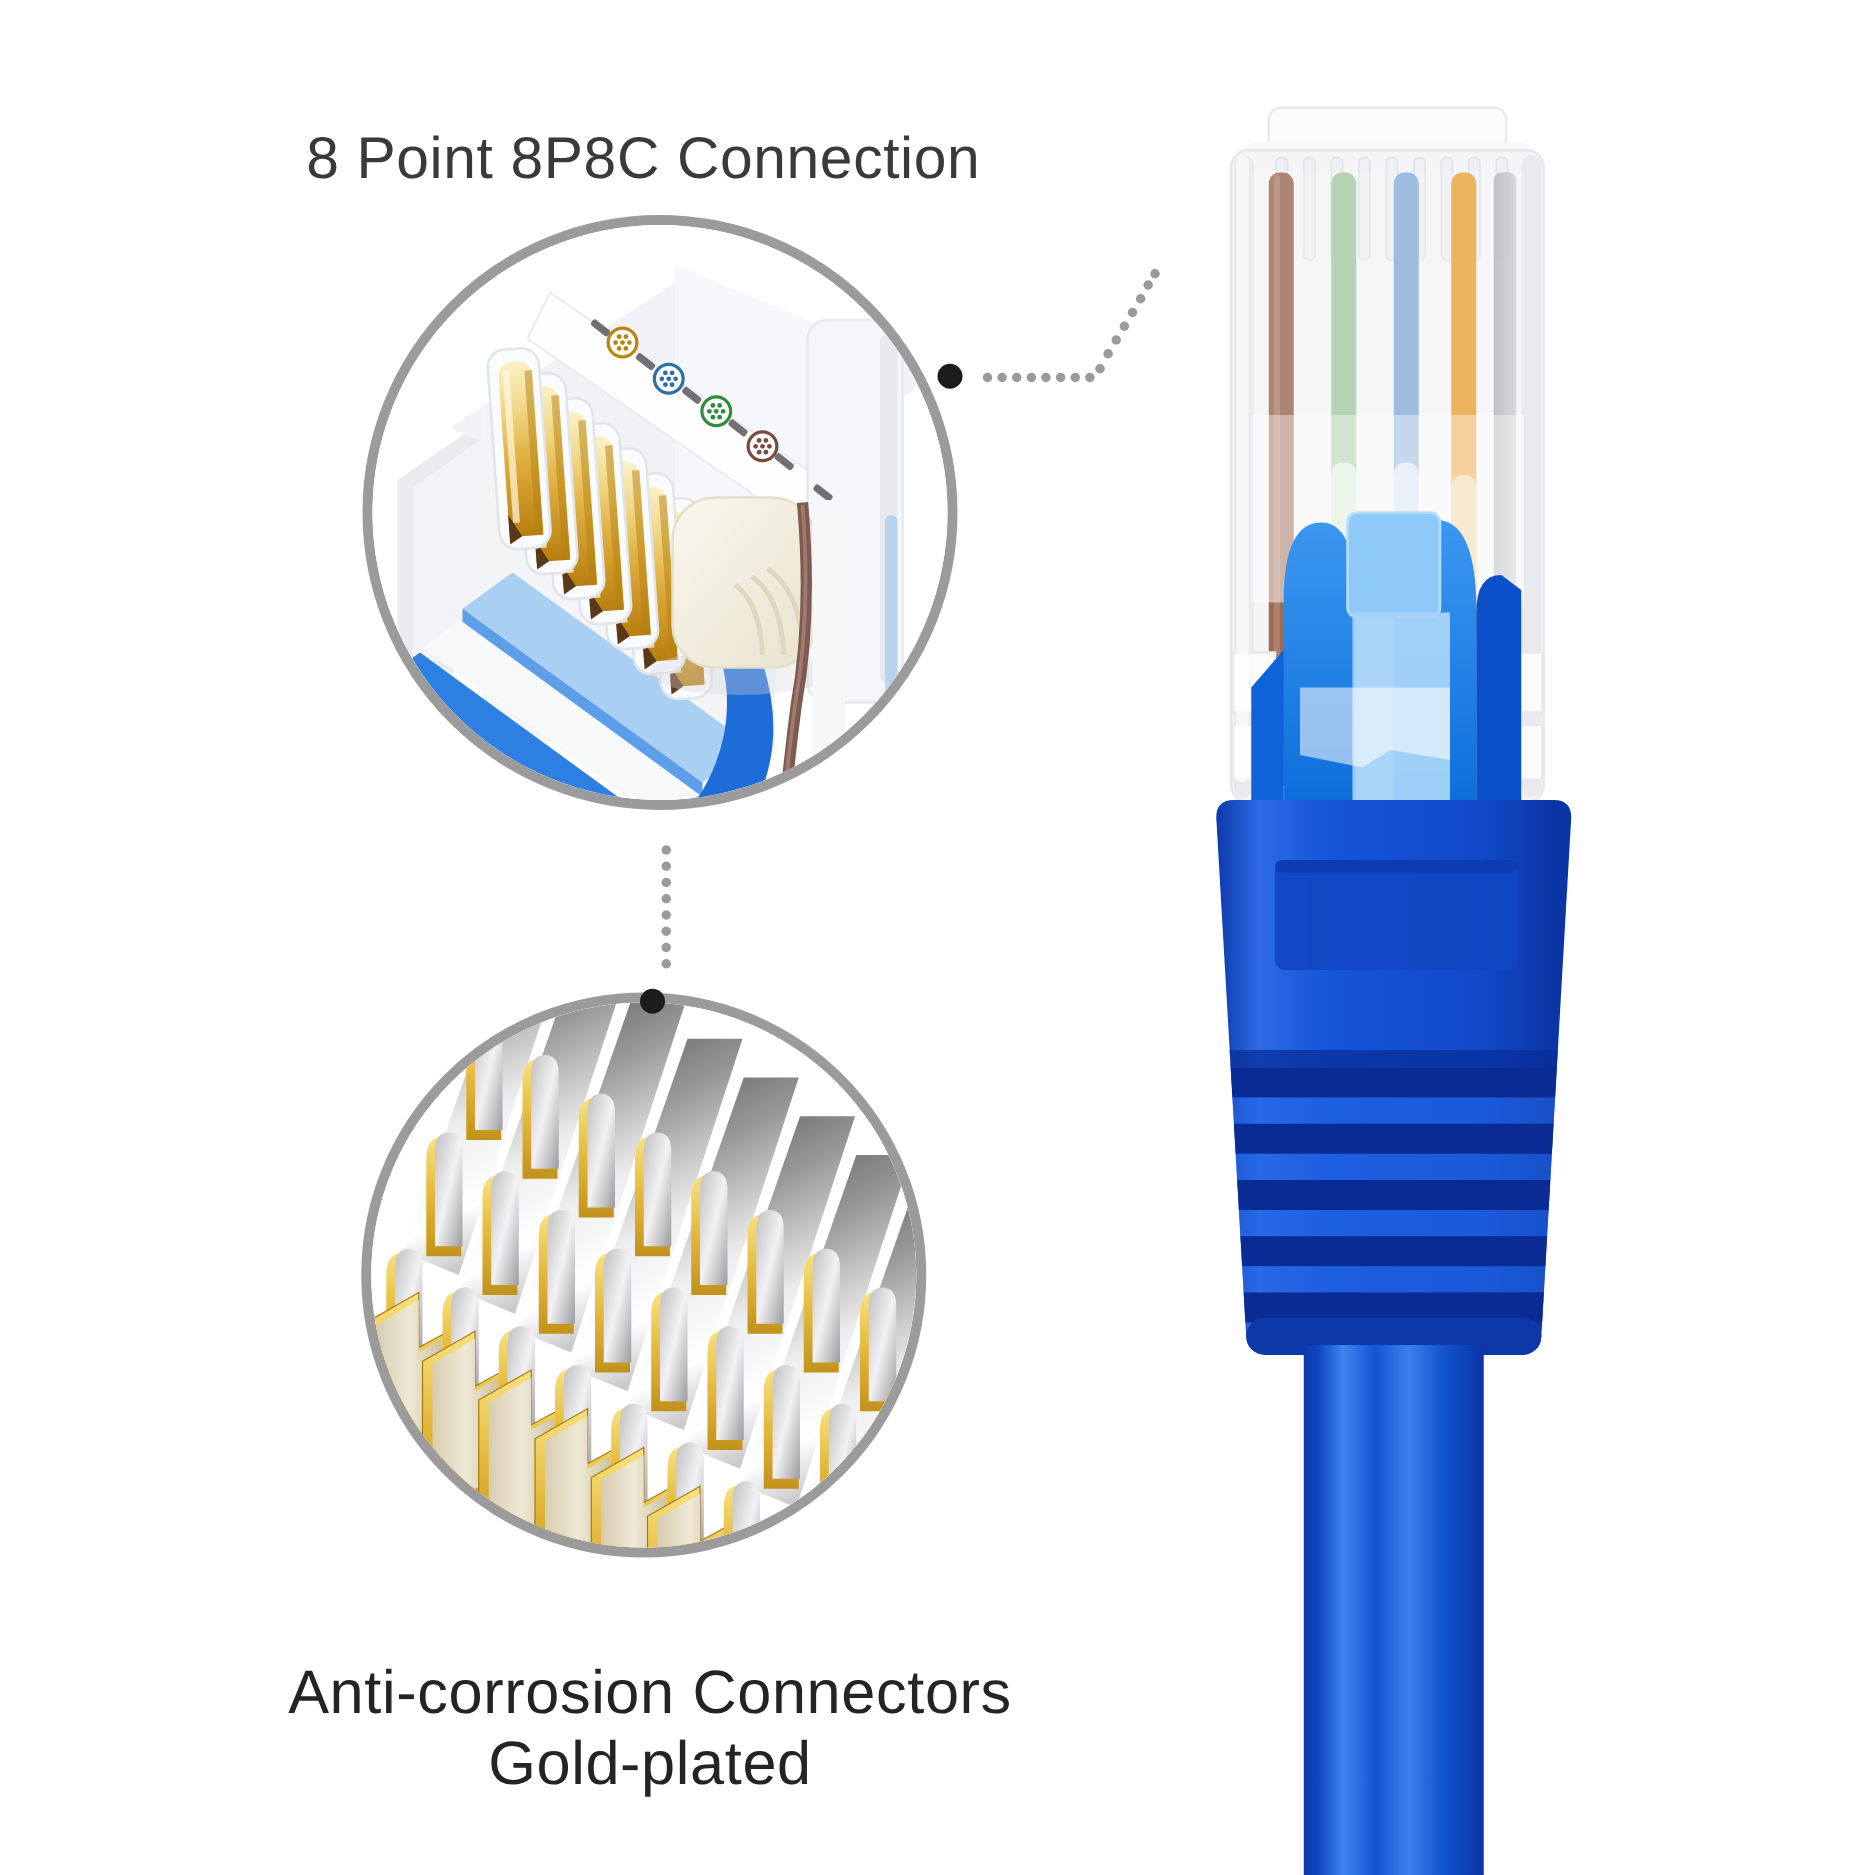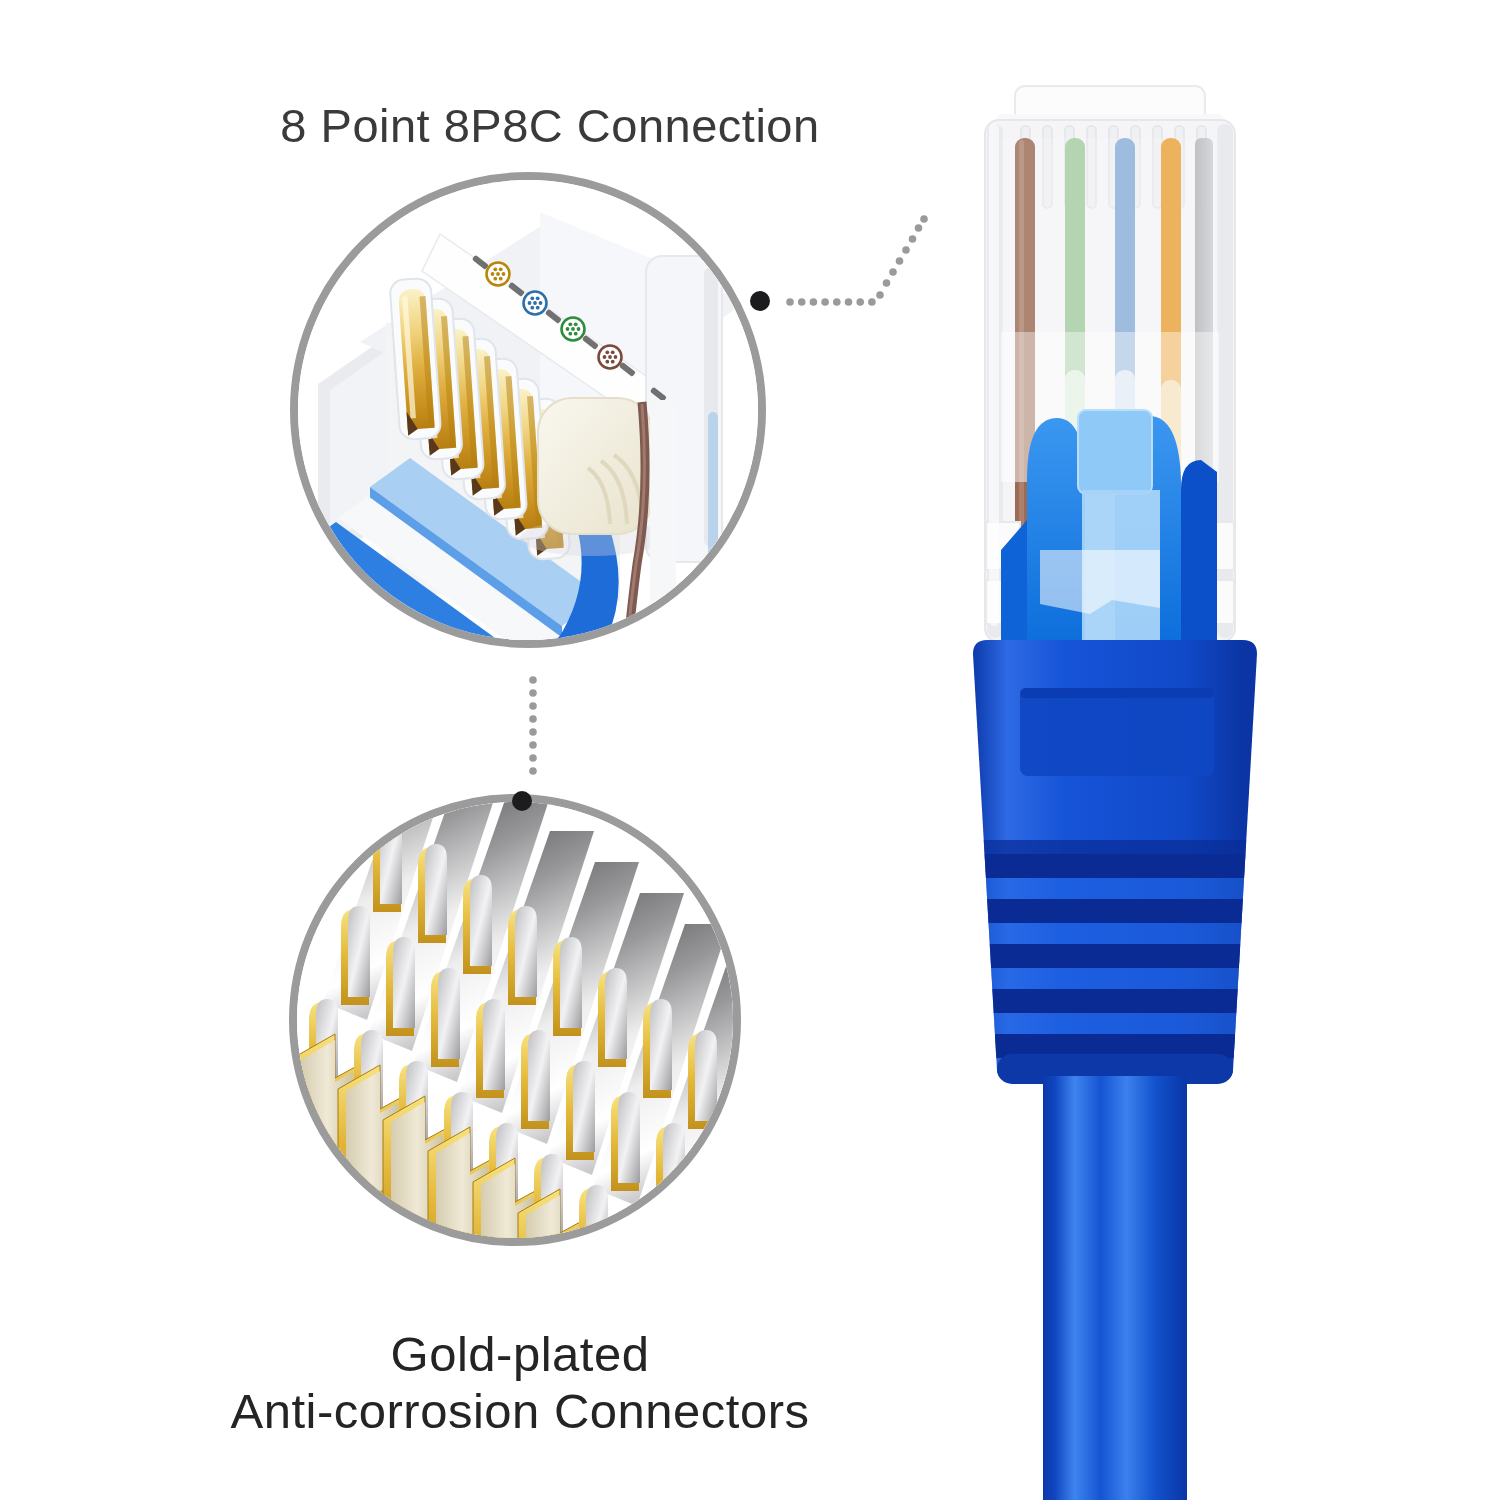--- a/index.html
+++ b/index.html
@@ -1,18 +1,18 @@
 <!DOCTYPE html>
 <html><head>
 <meta charset="utf-8">
 <style>
   html,body{margin:0;padding:0;background:#ffffff;}
   .canvas{position:relative;width:1500px;height:1500px;background:#ffffff;overflow:hidden;
           font-family:"Liberation Sans", sans-serif;color:#2e2e30;}
-  .top-caption{position:absolute;left:245px;top:98px;width:610px;text-align:center;
+  .top-caption{position:absolute;left:245px;top:98px;width:610px;
                font-size:47px;font-weight:400;letter-spacing:.5px;color:#3a3a3c;white-space:nowrap;}
   .bottom-caption{position:absolute;left:170px;top:1326px;width:700px;text-align:center;
                   font-size:49px;font-weight:400;letter-spacing:.5px;color:#242426;line-height:57px;}
   .circle{position:absolute;border:8px solid #9b9b9b;border-radius:50%;overflow:hidden;
           background:#ffffff;box-sizing:border-box;}
   .circle svg{position:absolute;left:-8px;top:-8px;}
   .c1{left:290px;top:172px;width:476px;height:476px;}
   .c2{left:289px;top:794px;width:452px;height:452px;}
   .abs{position:absolute;}
 </style>
@@ -355,17 +355,17 @@
       </g>
     </g>
 
     <g>
       <rect x="32" y="974" width="236" height="30" rx="15" fill="#0c38a8"></rect>
       <rect x="78" y="996" width="144" height="424" fill="url(#gCable)"></rect>
     </g>
   </svg>
 
   <div class="bottom-caption">
+    <div>Anti-corrosion Connectors</div>
     <div>Gold-plated</div>
-    <div>Anti-corrosion Connectors</div>
   </div>
 
 </div>
 
 </body></html>

